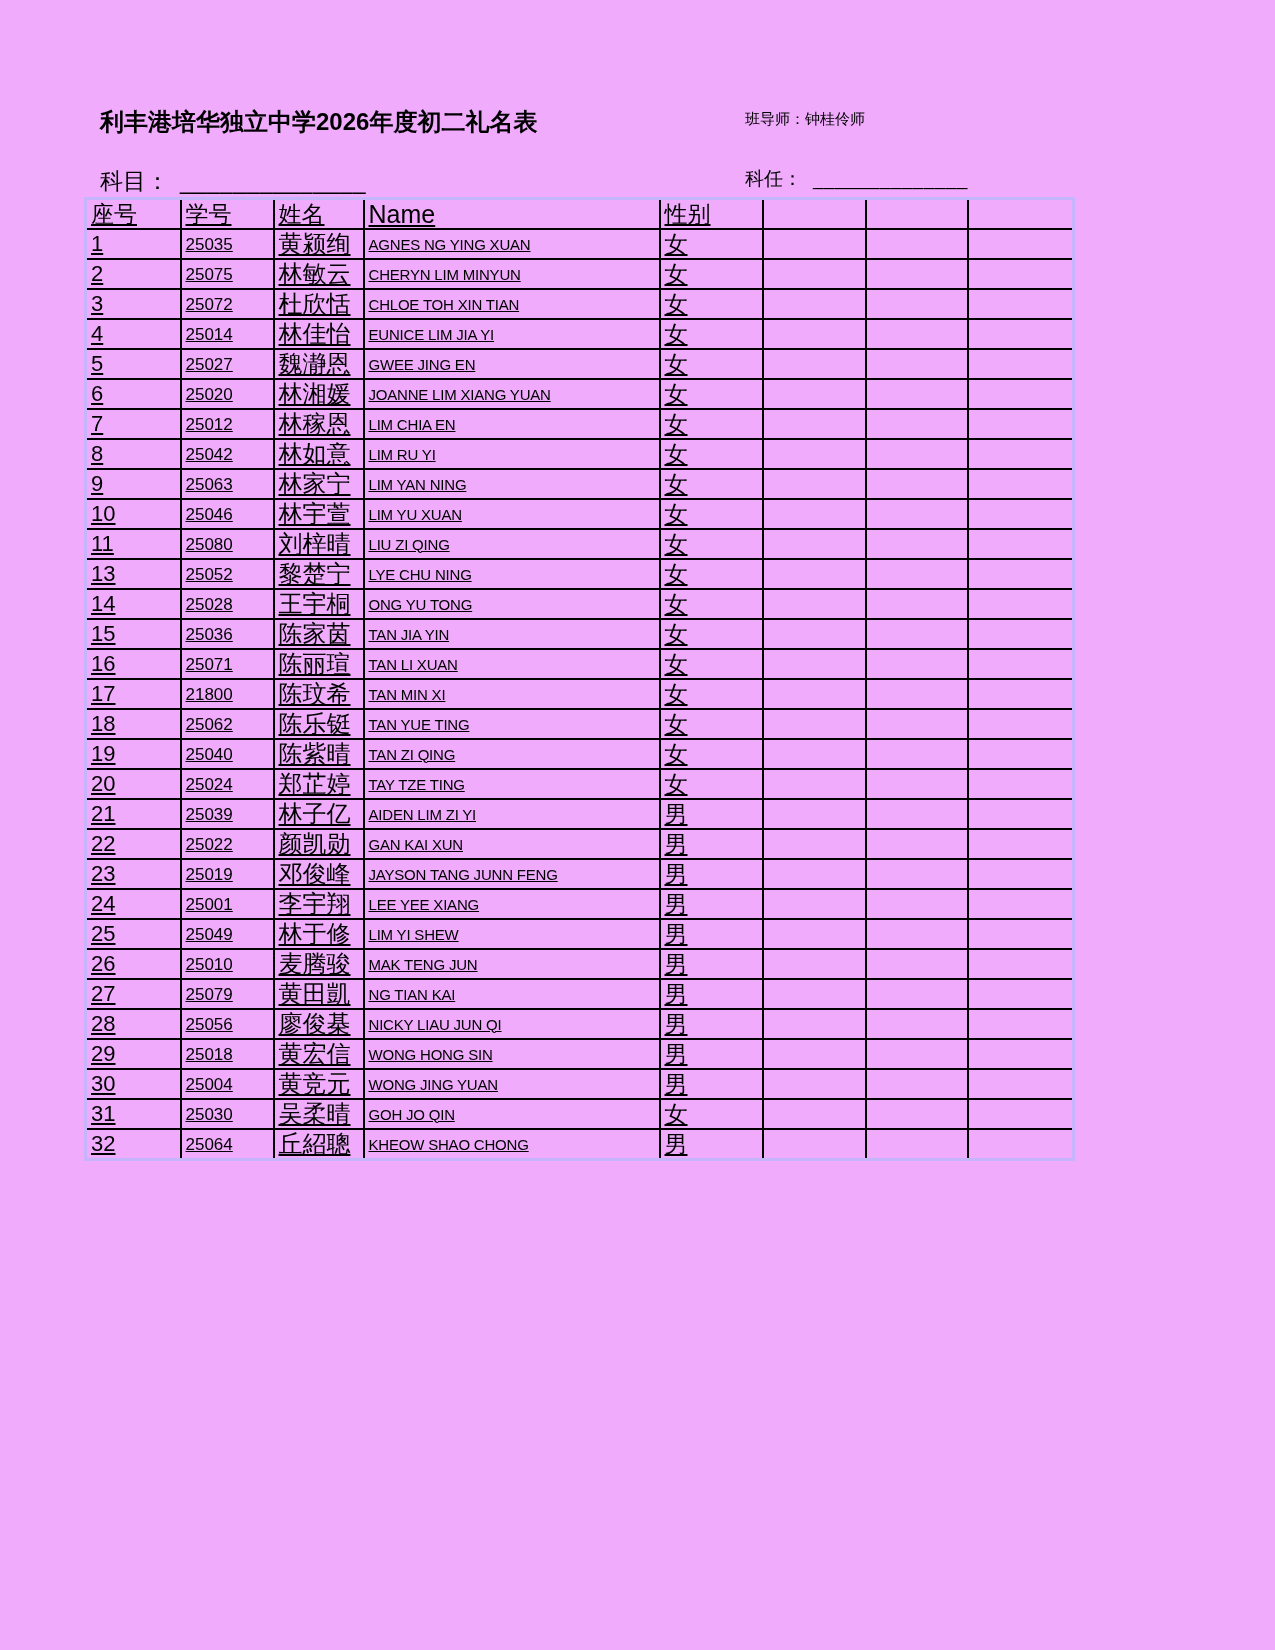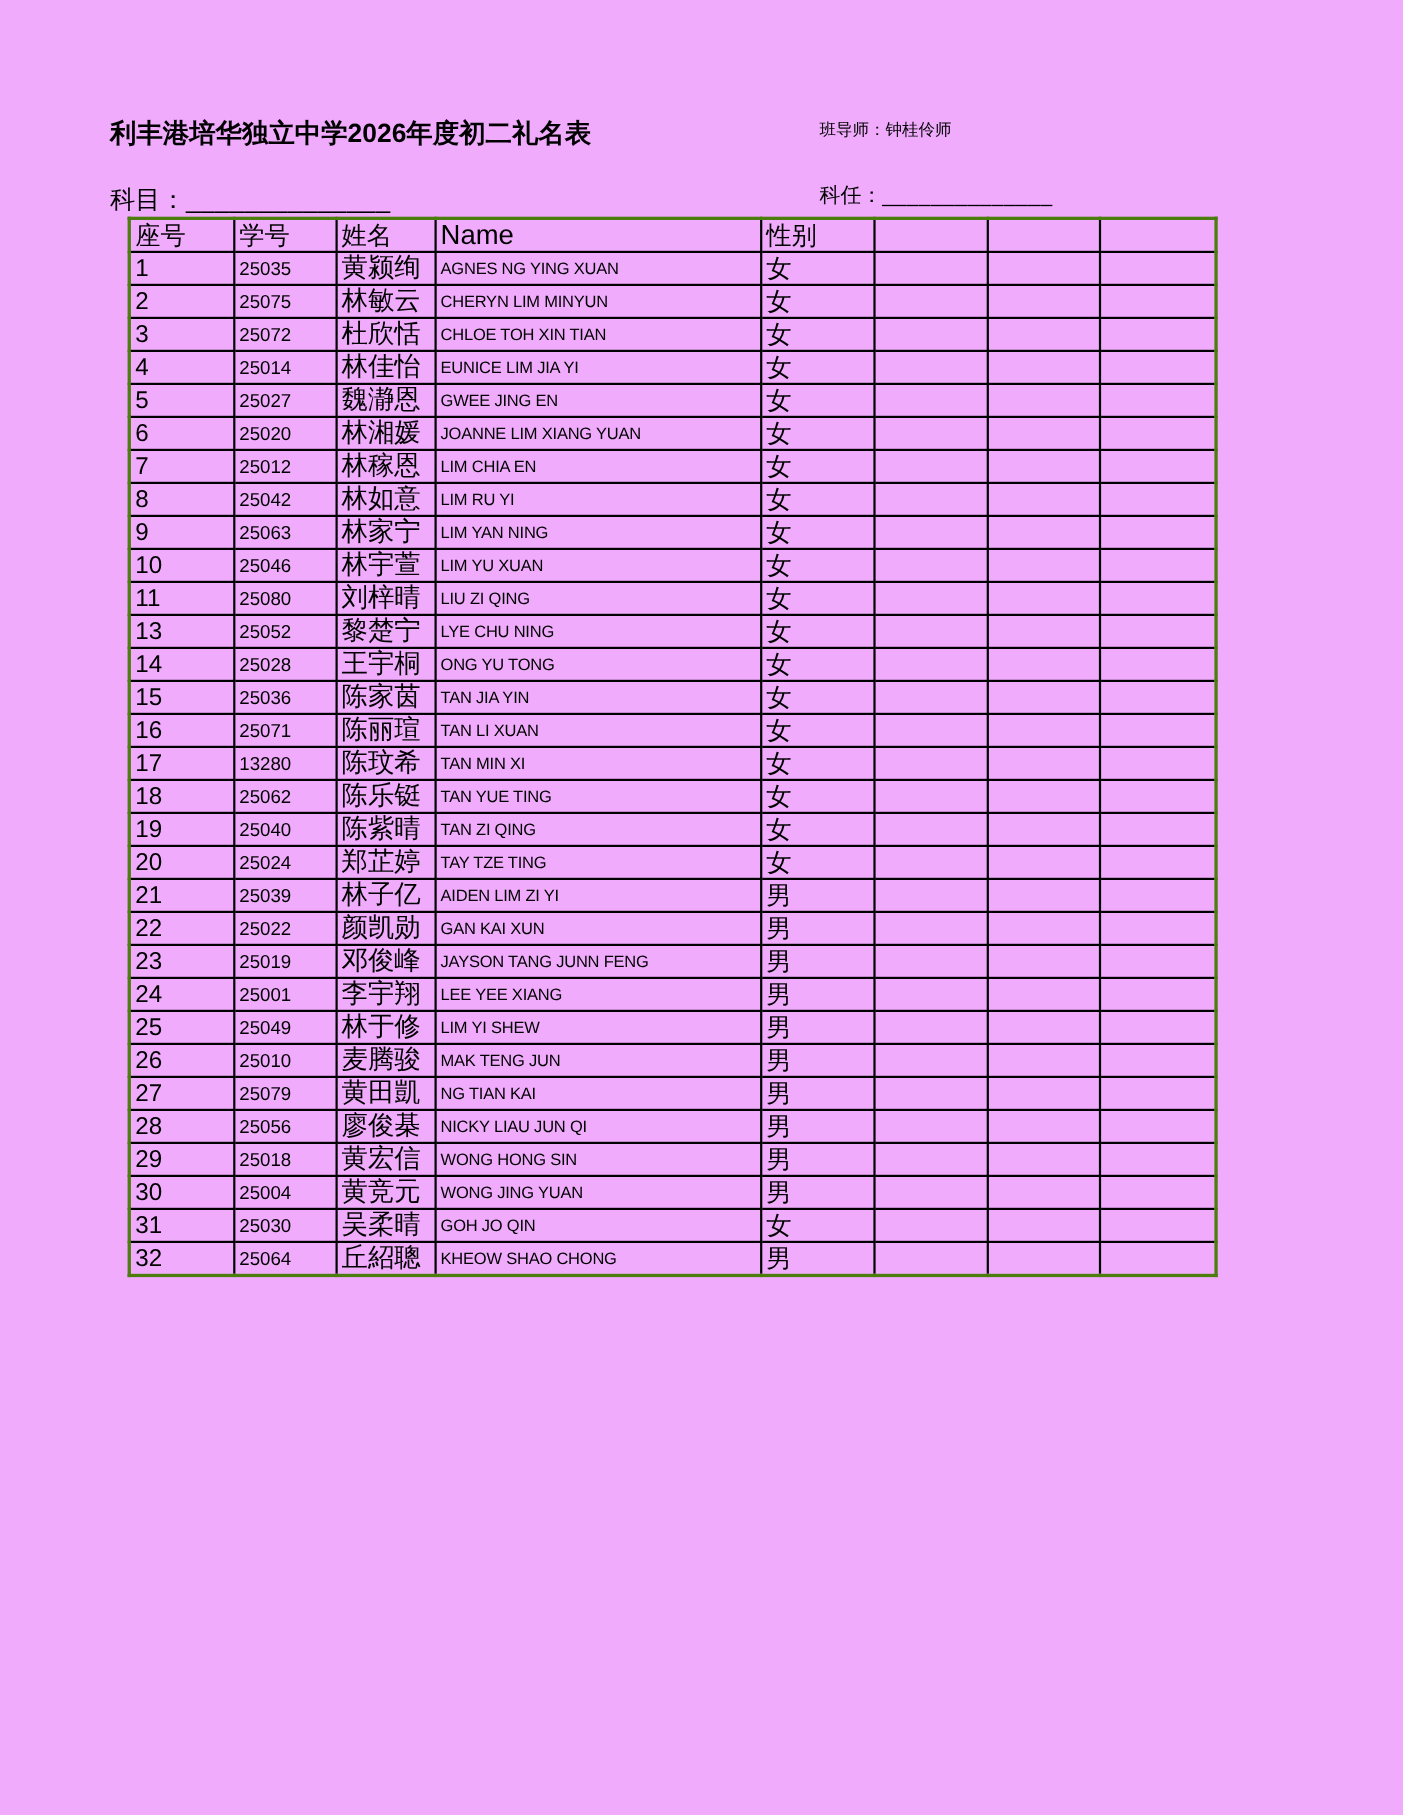--- a/index.html
+++ b/index.html
@@ -20,27 +20,28 @@
     font-size:15px; line-height:1.2; white-space:nowrap;
   }
   .subject-line {
     position:absolute; left:100px; top:168px;
     font-size:23px; line-height:1.2; white-space:nowrap;
   }
   .subject-teacher-line {
     position:absolute; left:745px; top:168px;
     font-size:19px; line-height:1.2; white-space:nowrap;
   }
-  .blank-line { letter-spacing:0.5px; }
+  .blank-line { letter-spacing:0.5px;margin-left:11px; }
 
   table.roster {
-    position:absolute; left:116px; top:197px;
+    position:absolute; left:84px; top:197px;
     width:988px; table-layout:fixed;
     border-collapse:collapse;
-    border:3px solid #4d7c0f;
+    border:3px solid #c4b5fd;
+    text-decoration:underline;
   }
   table.roster th, table.roster td {
     border:2px solid #000;
     height:28px;
     padding:0 2px 0 4px;
     text-align:left; vertical-align:middle;
     overflow:hidden; white-space:nowrap;
     font-weight:normal; line-height:1;
   }
   .h-cn   { font-size:23px; }
@@ -238,21 +239,21 @@
           <td class="c-stuno">25071</td>
           <td class="c-cname">陈丽瑄</td>
           <td class="c-ename">TAN LI XUAN</td>
           <td class="c-gender">女</td>
           <td class="c-blank"></td>
           <td class="c-blank"></td>
           <td class="c-blank"></td>
         </tr>
         <tr>
           <td class="c-seat">17</td>
-          <td class="c-stuno">13280</td>
+          <td class="c-stuno">21800</td>
           <td class="c-cname">陈玟希</td>
           <td class="c-ename">TAN MIN XI</td>
           <td class="c-gender">女</td>
           <td class="c-blank"></td>
           <td class="c-blank"></td>
           <td class="c-blank"></td>
         </tr>
         <tr>
           <td class="c-seat">18</td>
           <td class="c-stuno">25062</td>

